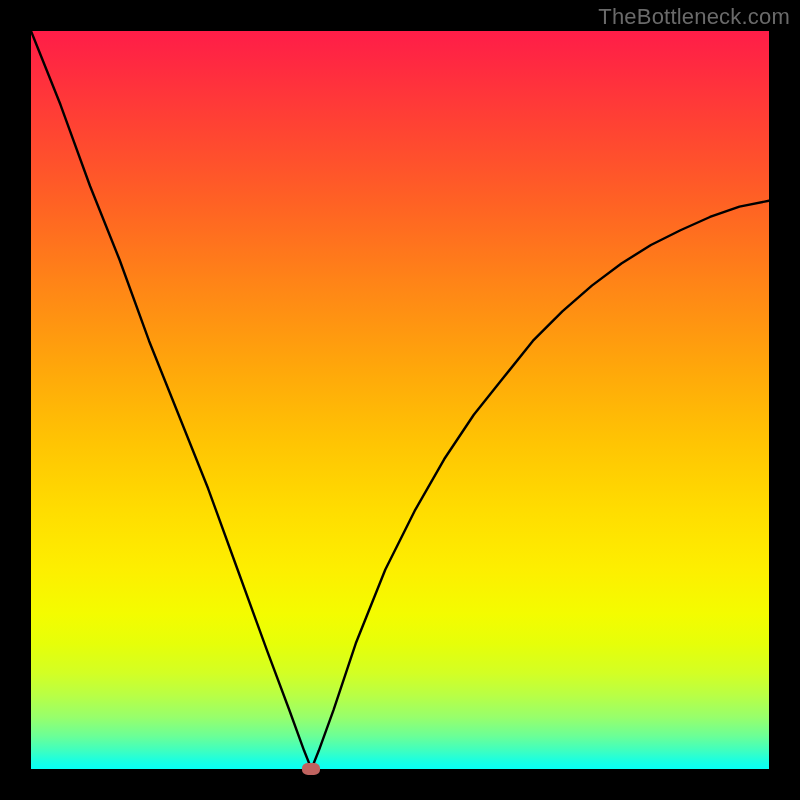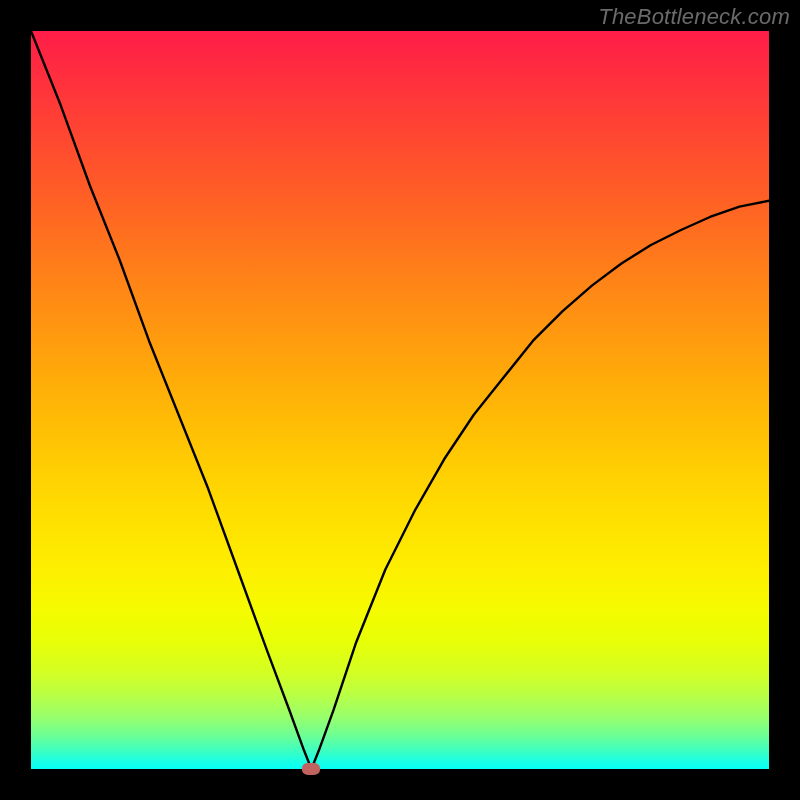--- a/index.html
+++ b/index.html
@@ -9,21 +9,20 @@
     height: 800px;
     overflow: hidden;
     background: #000;
     font-family: Arial, Helvetica, sans-serif;
   }
   .frame {
     position: relative;
     width: 800px;
     height: 800px;
     background: #000;
-    font-style: italic;
   }
   .plot {
     position: absolute;
     left: 31px;
     top: 31px;
     width: 738px;
     height: 738px;
     background: linear-gradient(
       to bottom,
       #ff1d48 0%,

